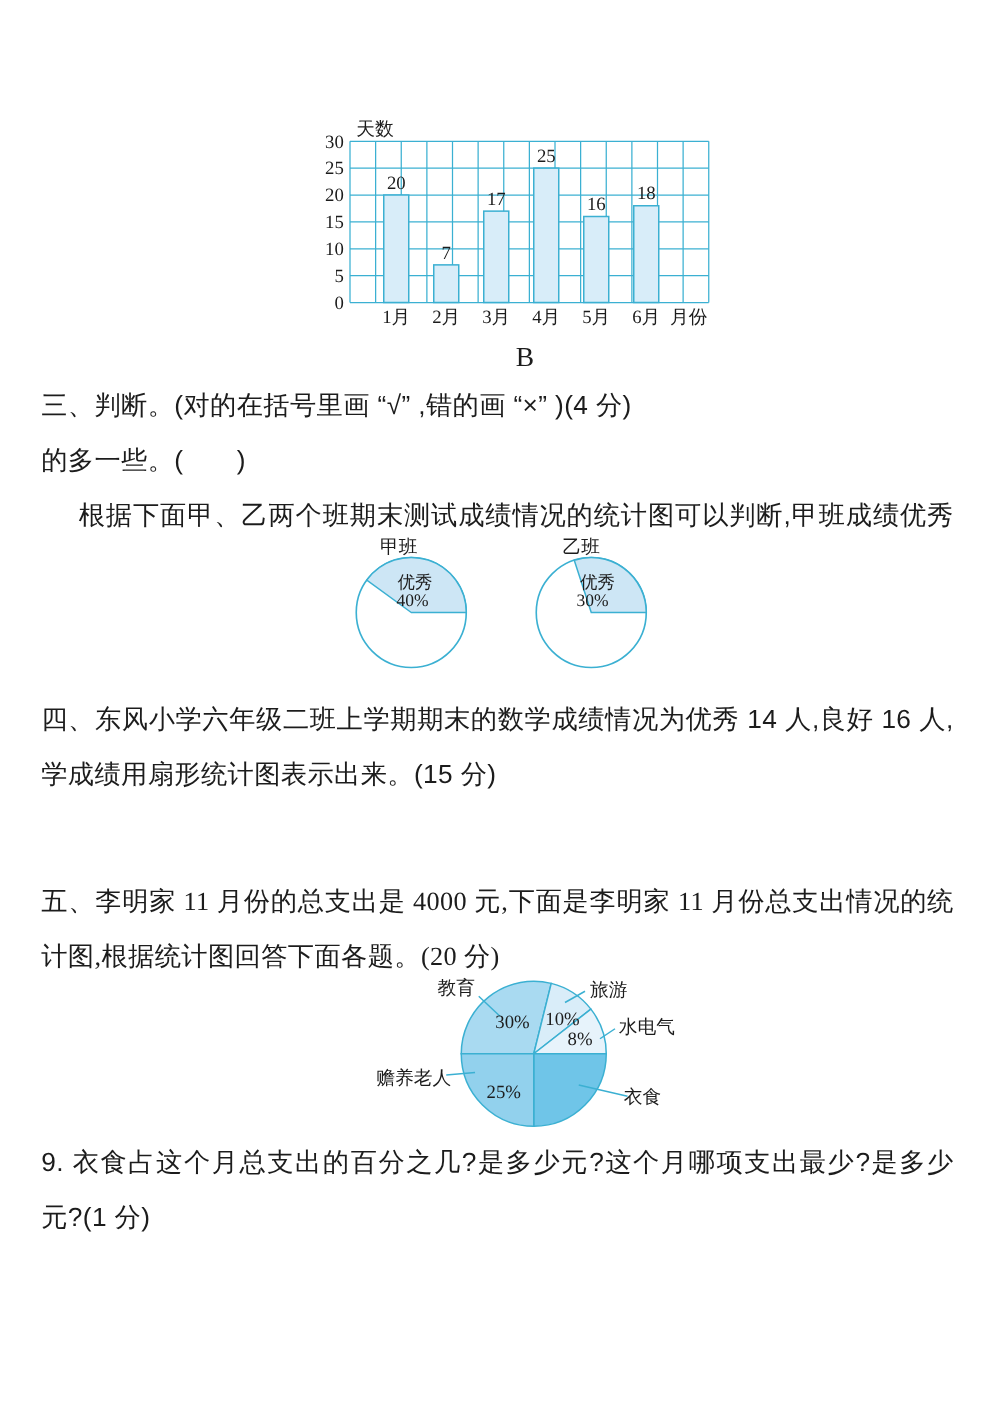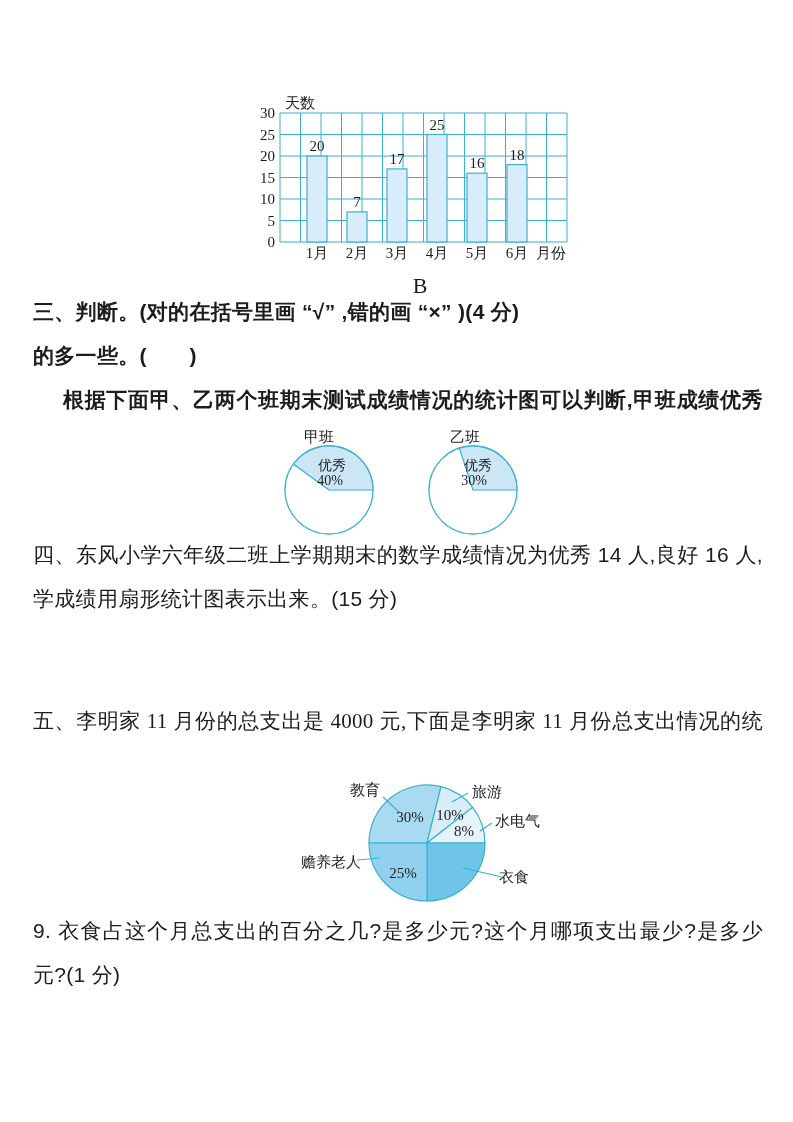--- a/index.html
+++ b/index.html
@@ -6,22 +6,22 @@
   .page{position:relative;width:793px;height:1122px;background:#ffffff;overflow:hidden;
         font-family:"Liberation Sans","DejaVu Sans",sans-serif;color:#1c1c1c;}
   svg.fig{position:absolute;overflow:visible;}
   #bar-chart{left:230px;top:88px;width:350px;height:210px;}
   #compare-pies{left:262px;top:427px;width:280px;height:118px;}
   #expense-pie{left:298px;top:776px;width:265px;height:140px;}
   .para{position:absolute;left:33px;width:730px;}
   .line{height:44px;line-height:44px;font-size:21px;letter-spacing:0.3px;}
   .just{text-align:justify;text-align-last:justify;}
   .indent{padding-left:30px;}
-  #sec3{top:290px;font-weight:bold;}
-  #sec4{top:533px;}
+  #sec3{top:303px;}
+  #sec4{top:554px;}
   #sec5{top:699px;font-family:Liberation Serif, serif;}
   #q1{top:909px;}
 </style>
 </head>
 <body>
 
 <div class="page">
 
   <svg id="bar-chart" class="fig" viewBox="0 0 350 210">
       <line x1="50" y1="25" x2="50" y2="154" stroke="#3bb0d2" stroke-width="1"></line>
@@ -95,20 +95,21 @@
       <text x="212" y="58" text-anchor="middle" font-size="14" font-family="&quot;Liberation Serif&quot;,&quot;DejaVu Serif&quot;,serif" fill="#1c1c1c">30%</text>
     </svg>
 
   <div class="para" id="sec4">
     <div class="line just">四、东风小学六年级二班上学期期末的数学成绩情况为优秀 14 人,良好 16 人,</div>
     <div class="line">学成绩用扇形统计图表示出来。(15 分)</div>
   </div>
 
   <div class="para" id="sec5">
     <div class="line just">五、李明家 11 月份的总支出是 4000 元,下面是李明家 11 月份总支出情况的统</div>
+    <div class="line">计图,根据统计图回答下面各题。(20 分)</div>
   </div>
 
   <svg id="expense-pie" class="fig" viewBox="0 0 265 140">
       <path d="M129,67 L71.0,67.0 A58,58 0 0 1 143.0,10.7 Z" fill="#a9daf1" stroke="#3bb0d2" stroke-width="1.2"></path>
       <path d="M129,67 L143.0,10.7 A58,58 0 0 1 174.7,31.3 Z" fill="#d9edf9" stroke="#3bb0d2" stroke-width="1.2"></path>
       <path d="M129,67 L174.7,31.3 A58,58 0 0 1 187.0,67.0 Z" fill="#e7f3fb" stroke="#3bb0d2" stroke-width="1.2"></path>
       <path d="M129,67 L187.0,67.0 A58,58 0 0 1 129.0,125.0 Z" fill="#6fc5e8" stroke="#3bb0d2" stroke-width="1.2"></path>
       <path d="M129,67 L129.0,125.0 A58,58 0 0 1 71.0,67.0 Z" fill="#92d1ed" stroke="#3bb0d2" stroke-width="1.2"></path>
       <line x1="85" y1="21" x2="102" y2="37" stroke="#3bb0d2" stroke-width="1.2"></line>
       <line x1="154" y1="26" x2="170" y2="17" stroke="#3bb0d2" stroke-width="1.2"></line>

